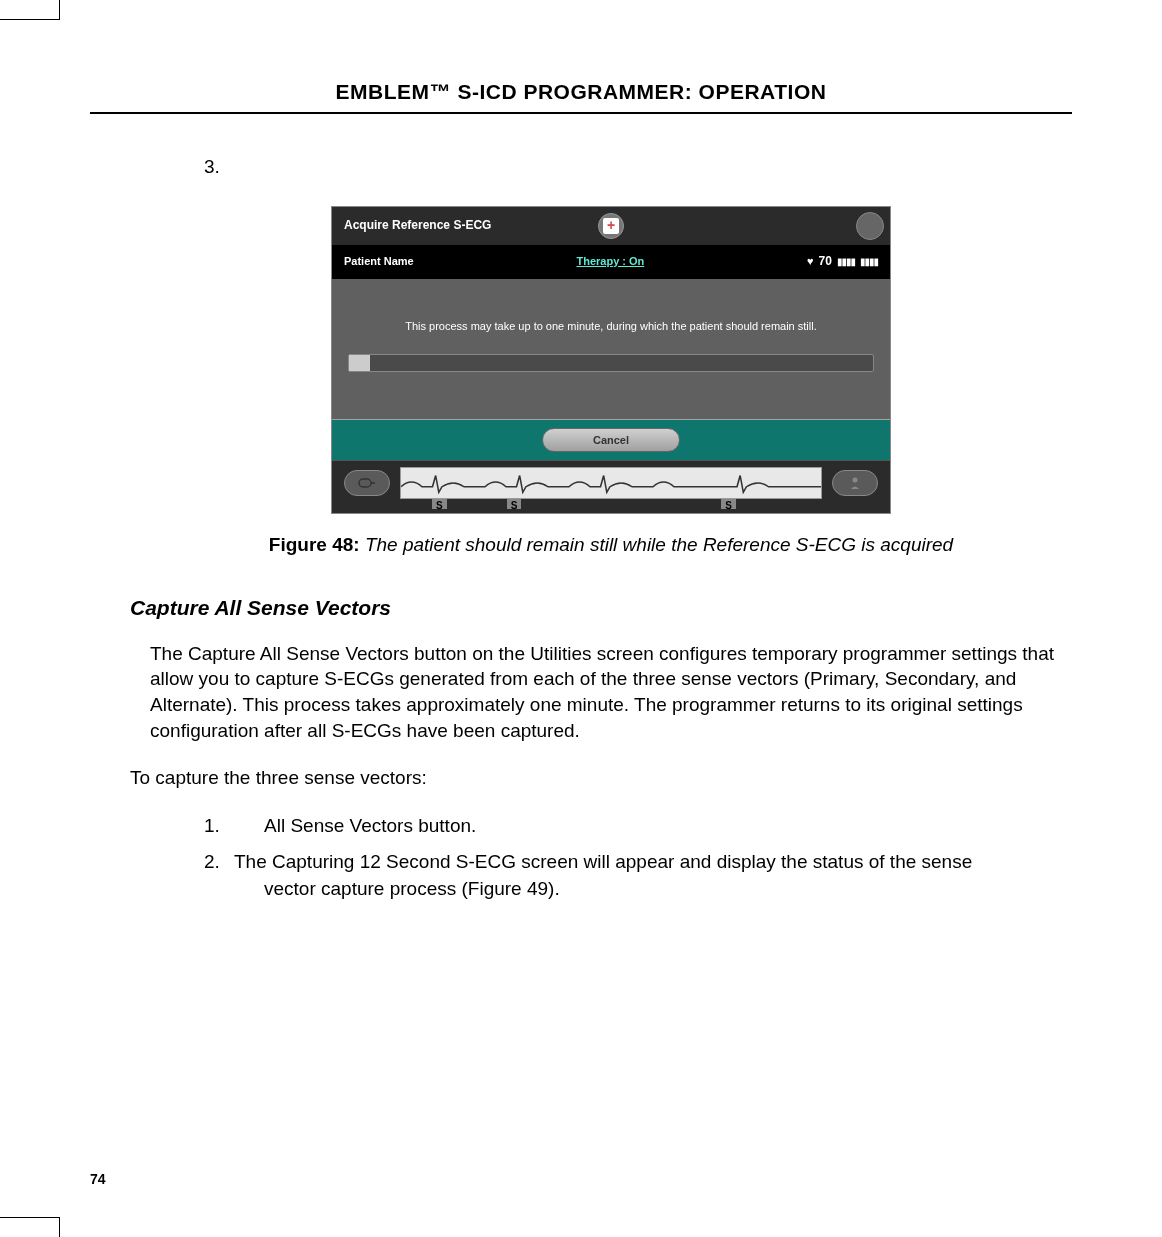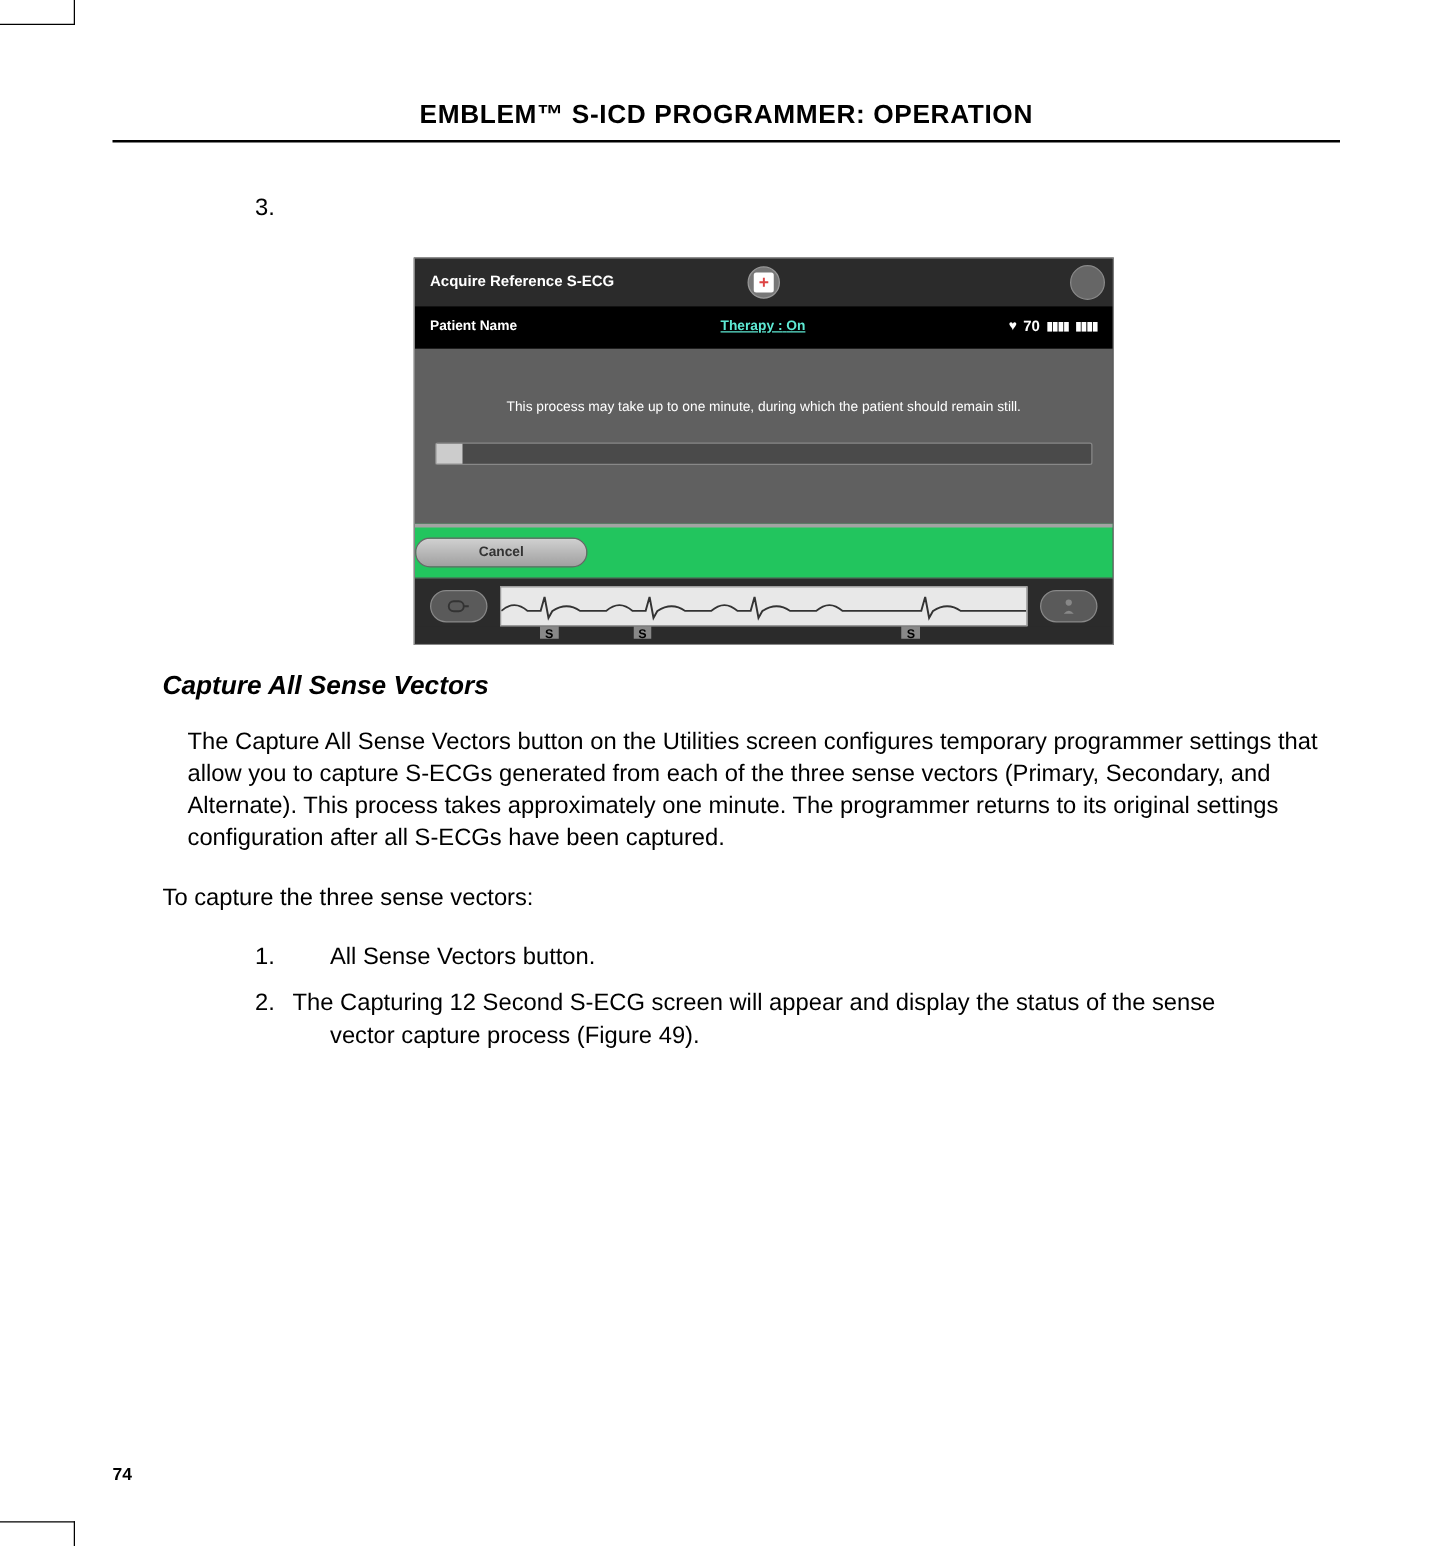--- a/index.html
+++ b/index.html
@@ -207,26 +207,26 @@
     .progress-fill {
       position: absolute;
       left: 0;
       top: 0;
       height: 100%;
       width: 4%;
       background: #ccc;
     }
     
     .screen-cancel-area {
-      background: #22c55e;
-      border-top: 3px solid #a3a3a3;
+      background: #0f766e;
+      border-top: 1px solid #a3a3a3;
       border-bottom: 1px solid #555;
       padding: 8px 0;
       display: flex;
-      justify-content: flex-start;
+      justify-content: center;
     }
     
     .cancel-btn {
       background: linear-gradient(to bottom, #d0d0d0, #a0a0a0);
       border: 1px solid #666;
       border-radius: 14px;
       padding: 5px 50px;
       font-size: 11px;
       font-weight: bold;
       color: #333;
@@ -417,20 +417,24 @@
 
         <div class="screen-markers">
           <span class="marker-s" style="margin-left: 30px;">S</span>
           <span class="marker-s" style="margin-left: 60px;">S</span>
           <span class="marker-s" style="margin-left: 200px;">S</span>
         </div>
 
       </div>
     </div>
 
+    <div class="figure-caption">
+      <span class="figure-label">Figure 48:</span>
+      <span class="figure-text"> </span><span class="figure-text">The patient should remain still while the Reference S-ECG is acquired</span>
+    </div>
 
     <div class="section-heading">Capture All Sense Vectors</div>
 
     <div class="body-para">The Capture All Sense Vectors button on the Utilities screen configures temporary programmer settings that allow you to capture S-ECGs generated from each of the three sense vectors (Primary, Secondary, and Alternate). This process takes approximately one minute. The programmer returns to its original settings configuration after all S-ECGs have been captured.</div>
 
     <div class="body-para" style="margin-left:-20px;">To capture the three sense vectors:</div>
 
     <div class="steps-list">
       <div class="step-item">
         <div class="step-item-num">1.</div>

